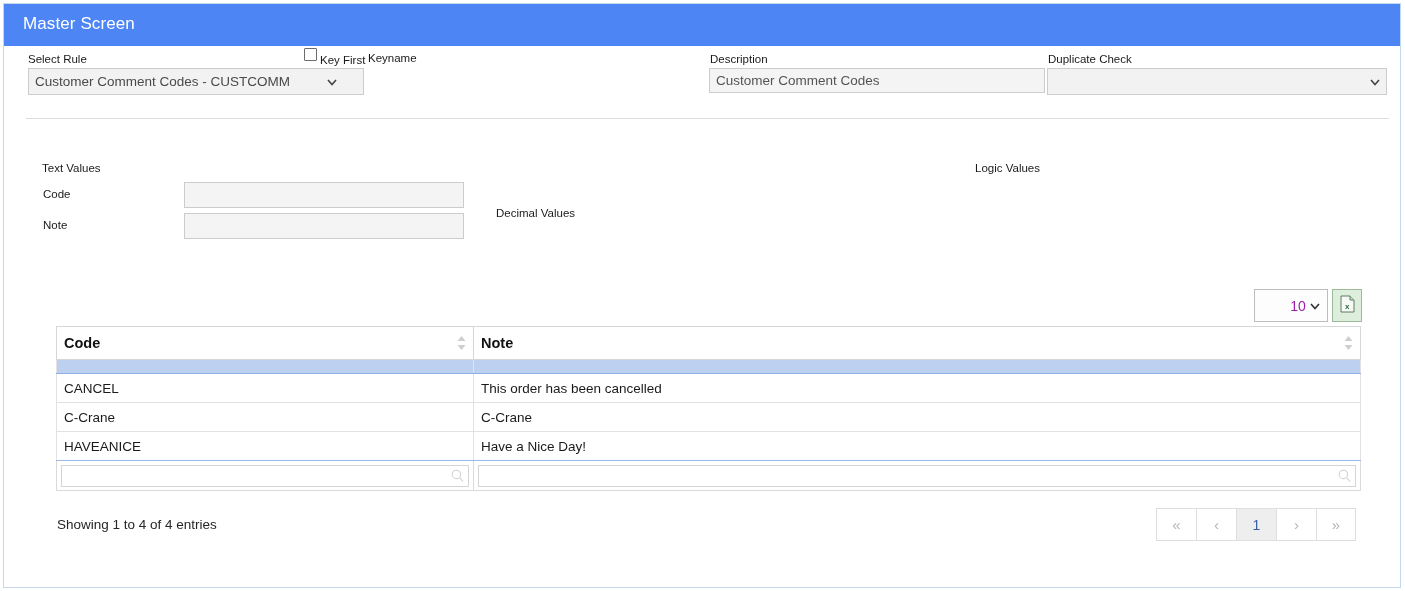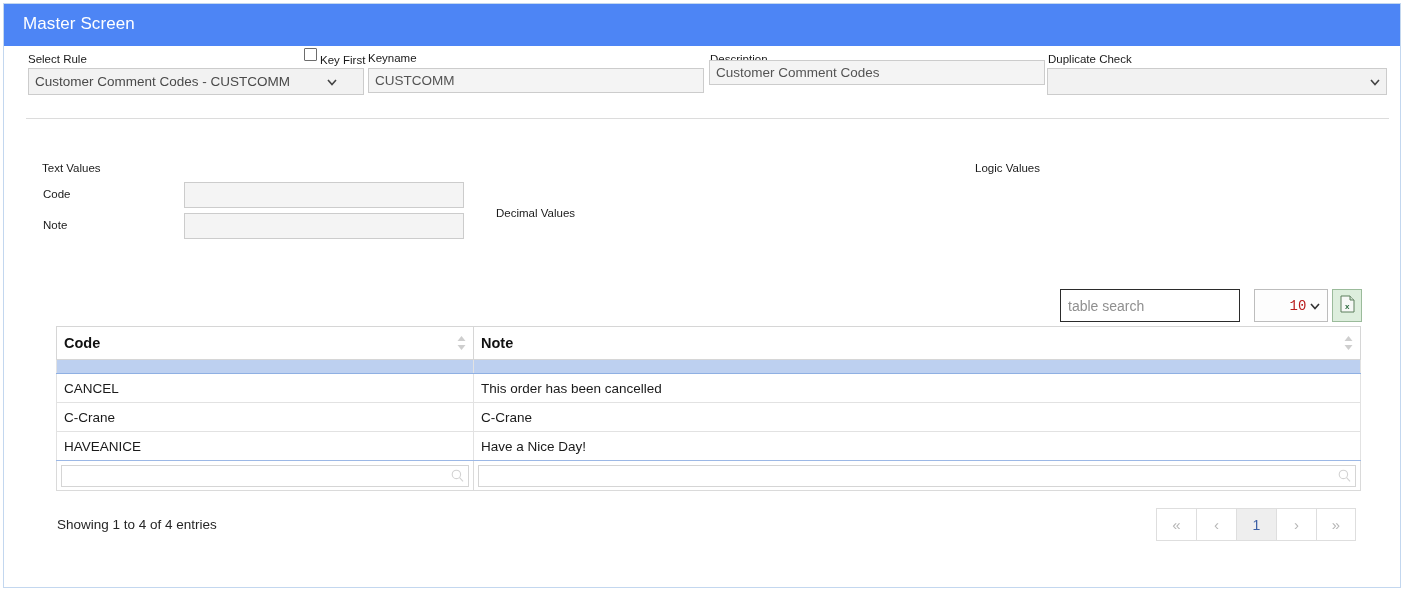--- a/index.html
+++ b/index.html
@@ -119,23 +119,23 @@
     position: absolute;
     left: 1250px; top: 285px;
     width: 74px; height: 33px;
   }
   select.len-sel {
     width: 74px; height: 33px;
     border: 1px solid #bdbdbd;
     background: #fdfdfd;
     -webkit-appearance: none;
     appearance: none;
-    font-family: Liberation Mono, monospace;
+    font-family: Liberation Sans, sans-serif;
     font-size: 14px;
-    color: #b91c1c;
+    color: #a21caf;
     text-align: center;
     padding-left: 14px;
     outline: none;
   }
 
   .xls-btn {
     position: absolute;
     left: 1328px; top: 285px;
     width: 30px; height: 33px;
     border: 1px solid #9bbb9b;
@@ -261,24 +261,23 @@
         </svg>
     </span>
   </div>
 
   <div class="chk-wrap">
     <span class="chk"></span>
   </div>
   <span class="chk-label">Key First</span>
 
   <span class="field-label" style="left:364px; top:48px;">Keyname</span>
-  <input class="inp" type="text" style="left: 364px; top: 64px; width: 336px;" value="CUSTCOMM">
 
   <span class="field-label" style="left:706px; top:49px;">Description</span>
-  <input class="inp" type="text" style="left: 705px; top: 56px; width: 336px;" value="Customer Comment Codes">
+  <input class="inp" type="text" style="left: 705px; top: 64px; width: 336px;" value="Customer Comment Codes">
 
   <span class="field-label" style="left:1044px; top:49px;">Duplicate Check</span>
   <div class="sel-wrap" style="left:1043px; top:64px; width:340px; height:27px;">
     <select class="inp" style="left:0; top:0; width:340px; height:27px; position:absolute;">
       <option></option>
     </select>
     <span class="sel-arrow">
       <svg viewBox="0 0 10 10" width="10" height="10">
           <path d="M1 3 L5 7.5 L9 3" stroke="#444" stroke-width="1.6" fill="none"></path>
         </svg>
@@ -289,21 +288,20 @@
 
   <span class="group-title" style="left:38px; top:158px;">Text Values</span>
   <span class="field-label" style="left:39px; top:184px;">Code</span>
   <input class="inp" type="text" style="left: 180px; top: 178px; width: 280px; height: 26px;" value="">
   <span class="field-label" style="left:39px; top:215px;">Note</span>
   <input class="inp" type="text" style="left: 180px; top: 209px; width: 280px; height: 26px;" value="">
 
   <span class="group-title" style="left:492px; top:158px;margin-top:45px;">Decimal Values</span>
   <span class="group-title" style="left:971px; top:158px;">Logic Values</span>
 
-  <input class="tbl-search" type="text" placeholder="table search" style="">
 
   <div class="len-wrap">
     <select class="len-sel">
       <option>10</option>
     </select>
     <span class="sel-arrow" style="right:9px;">
       <svg viewBox="0 0 10 10" width="10" height="10">
           <path d="M1 3 L5 7.5 L9 3" stroke="#333" stroke-width="1.6" fill="none"></path>
         </svg>
     </span>

